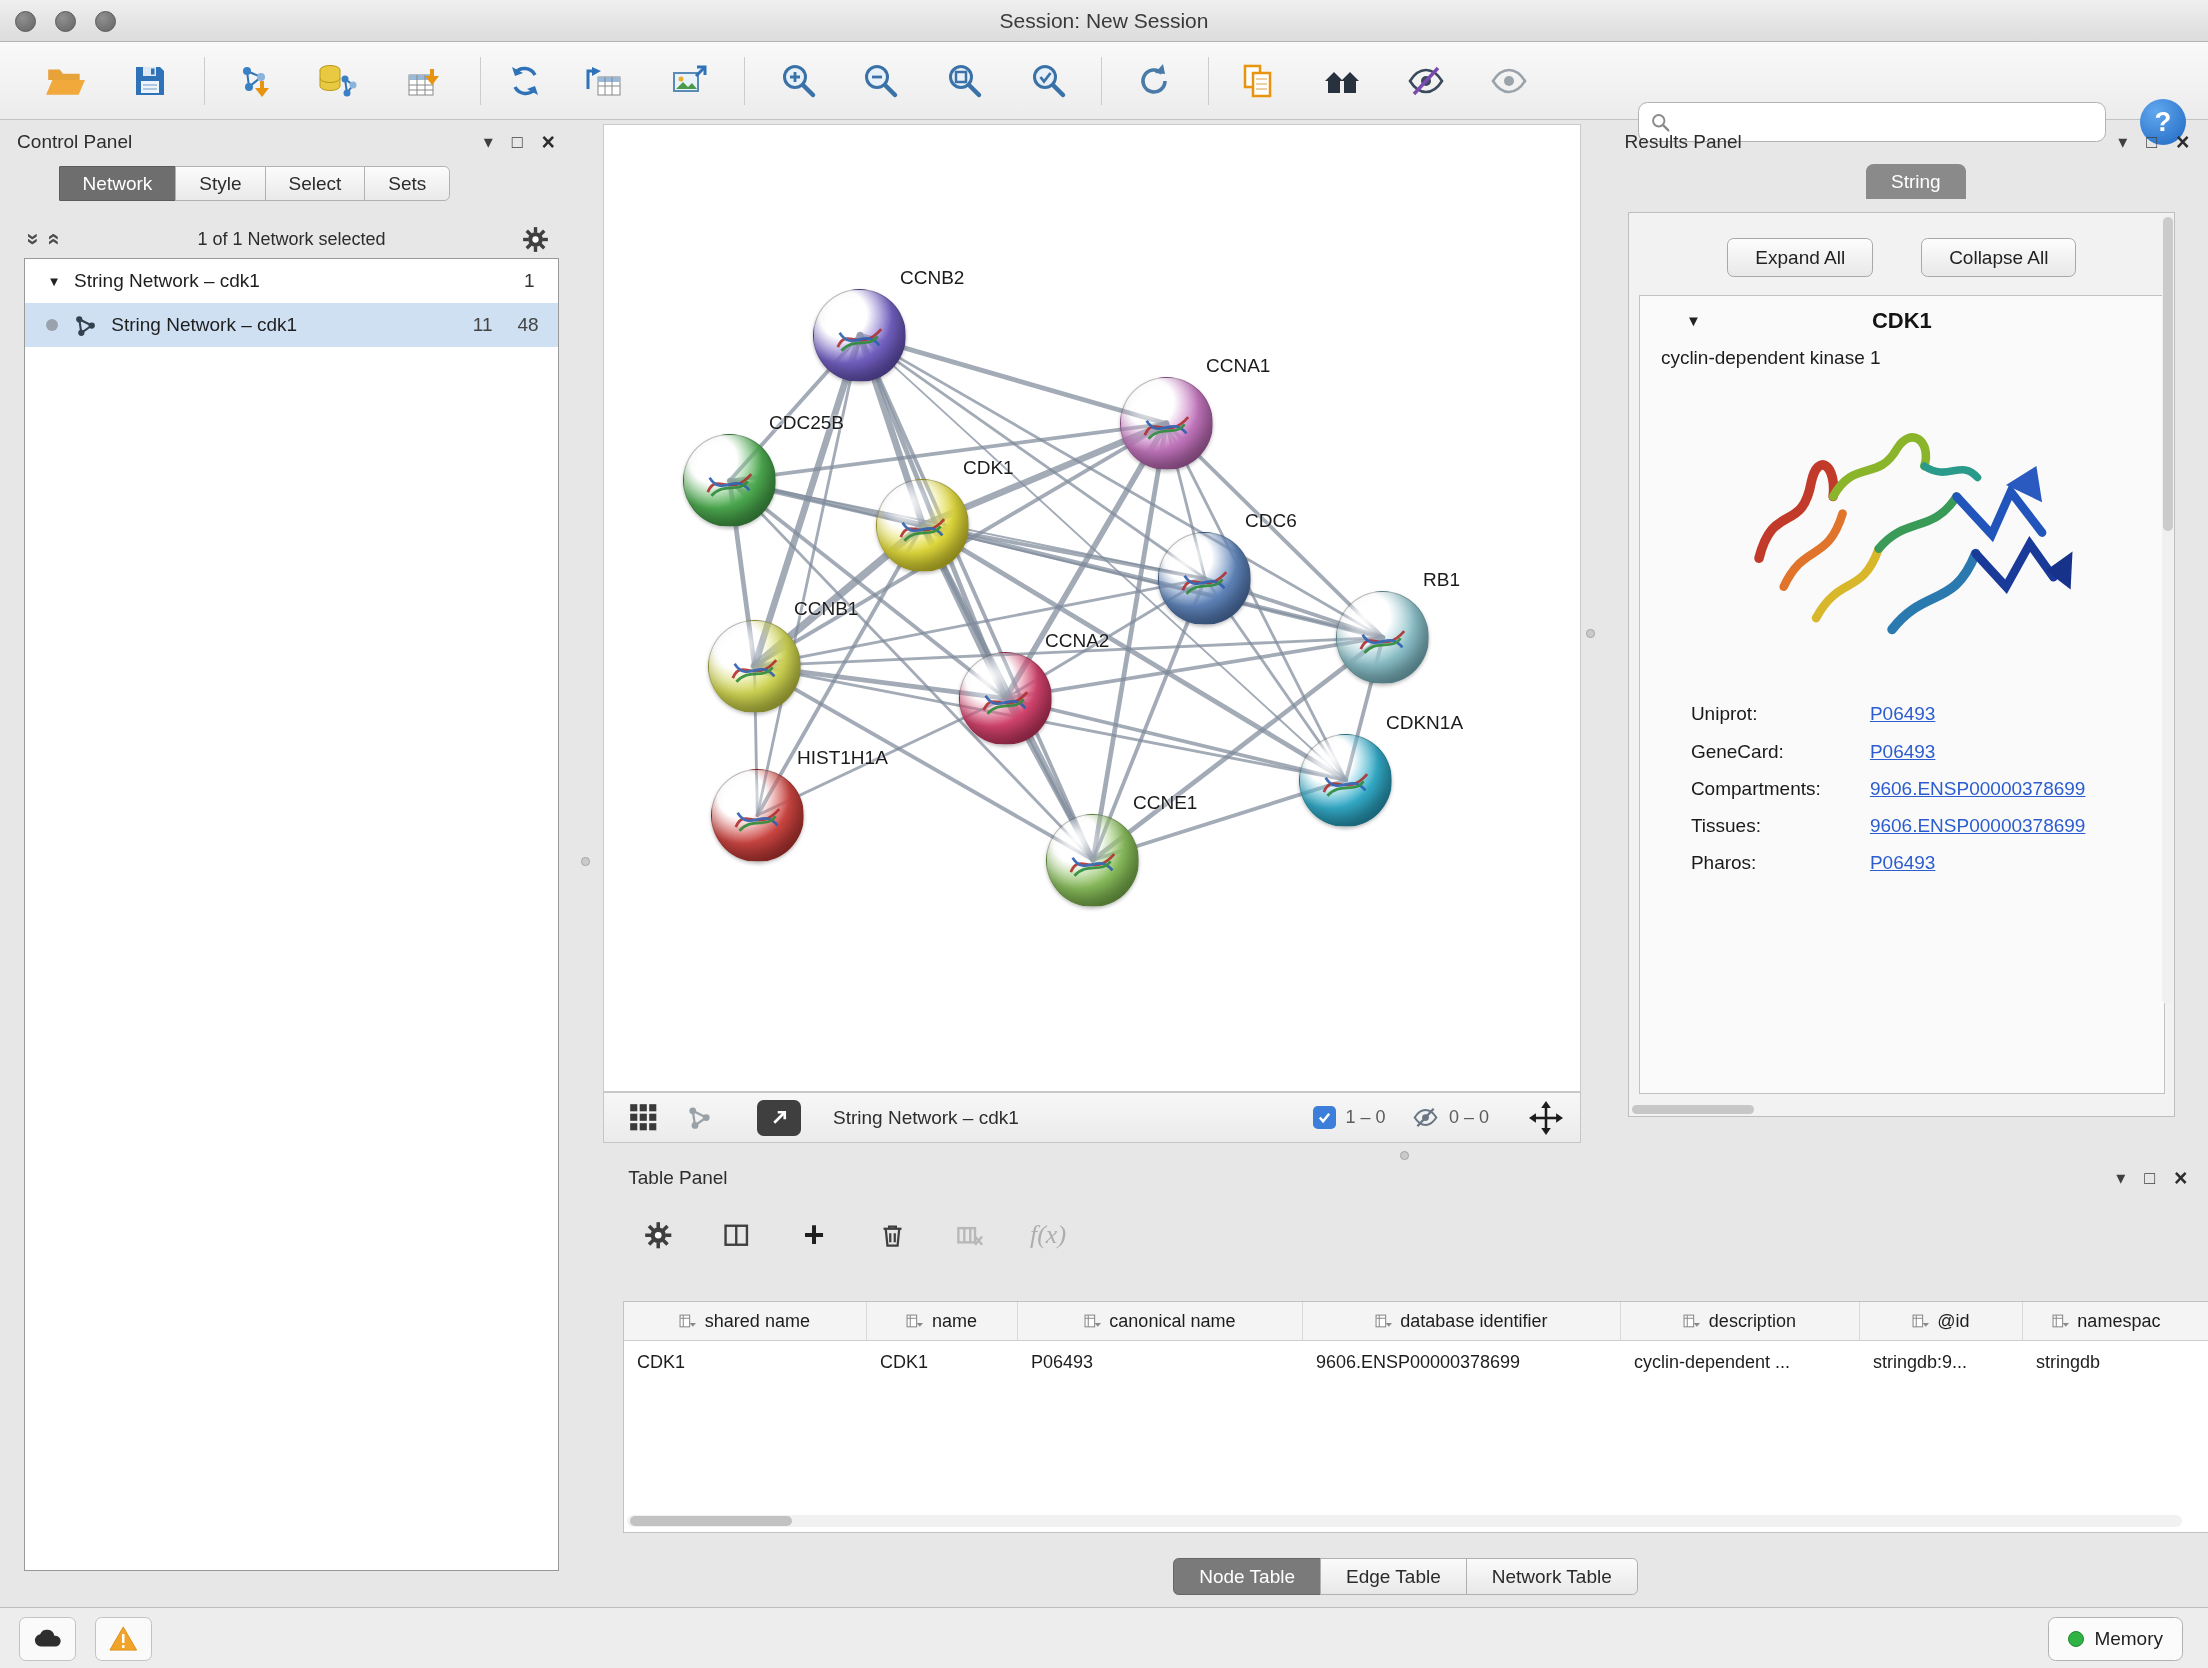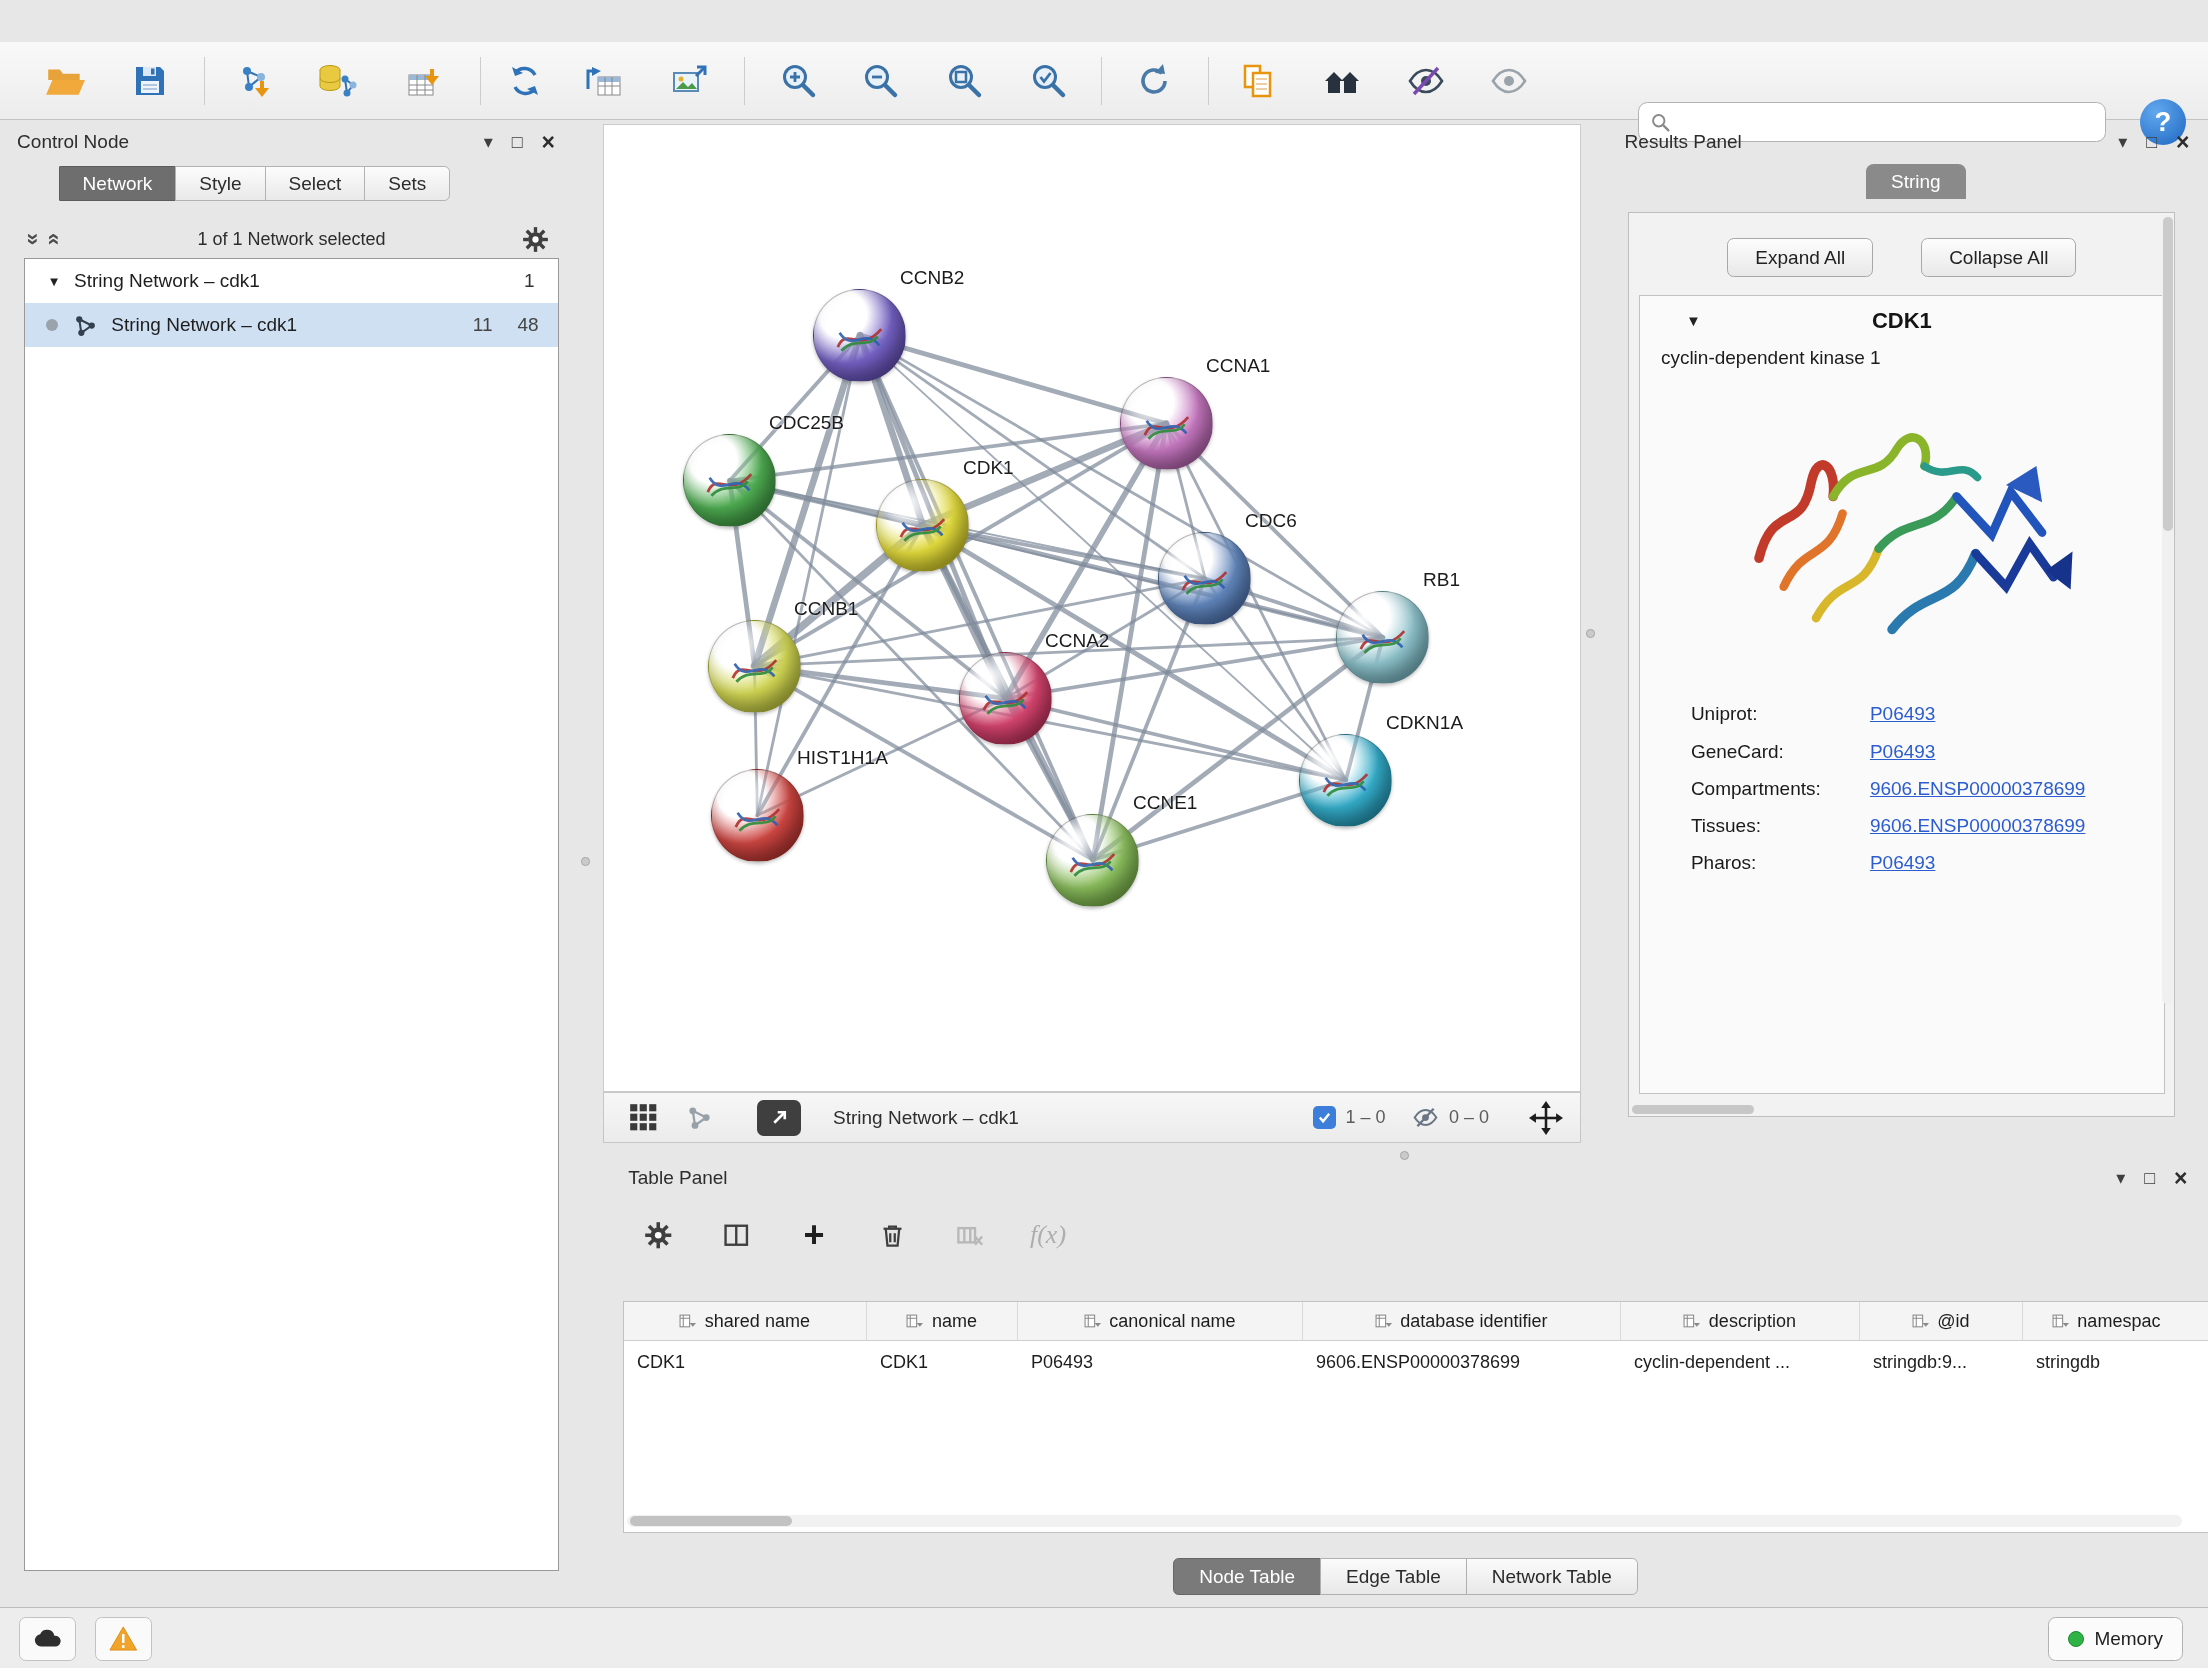--- a/index.html
+++ b/index.html
@@ -107,20 +107,26 @@
   .statusbar{position:absolute;left:0;top:1607px;width:100%;height:61px;background:#ededed;border-top:1px solid #bdbdbd;box-sizing:border-box;padding-left:30px;}
   .sb-btn{position:absolute;top:8.6px;width:55px;height:42px;background:#fafafa;border:1px solid #c2c2c2;border-radius:6.7px;display:flex;align-items:center;justify-content:center;}
   .memory-btn{position:absolute;right:25px;top:8.6px;height:42px;padding:0 19px;background:#fbfbfb;border:1px solid #b2b2b2;border-radius:7.6px;display:flex;align-items:center;gap:10.5px;font-size:19px;color:#1f1f1f;}
   .green-dot{width:16px;height:16px;border-radius:50%;background:#2fb344;border:1px solid #1f8a30;box-sizing:border-box;}
 </style>
 </head>
 <body>
 
 <div class="app">
 
+  <div class="titlebar">
+    <div class="tl" style="left:15px"></div>
+    <div class="tl" style="left:55px"></div>
+    <div class="tl" style="left:95px"></div>
+    <div class="title-text">Session: New Session</div>
+  </div>
 
   <div class="toolbar">
     <div class="tbtn" style="left:38px">
       <svg width="42" height="42" viewBox="0 0 40 40">
           <path d="M4 9h11l3 4h16v6H4z" fill="#e8a23a"></path>
           <path d="M2 33l6-14h31l-6 14z" fill="#f2a93c"></path>
         </svg>
     </div>
     <div class="tbtn" style="left:123px">
       <svg width="40" height="40" viewBox="0 0 40 40">
@@ -267,21 +273,21 @@
         </svg>
       <input type="text" value="" style="">
     </div>
     <div class="help-btn">
         <span>?</span>
       </div>
   </div>
 
   <div class="control-panel">
     <div class="cp-header">
-      <span class="panel-title">Control Node</span>
+      <span class="panel-title">Control Panel</span>
       <span class="win-icons">
         <span>▾</span>
         <span>□</span>
         <span class="win-close">×</span>
       </span>
     </div>
     <div class="cp-tabs">
       <div class="tab selected first">Network</div>
       <div class="tab">Style</div>
       <div class="tab">Select</div>

